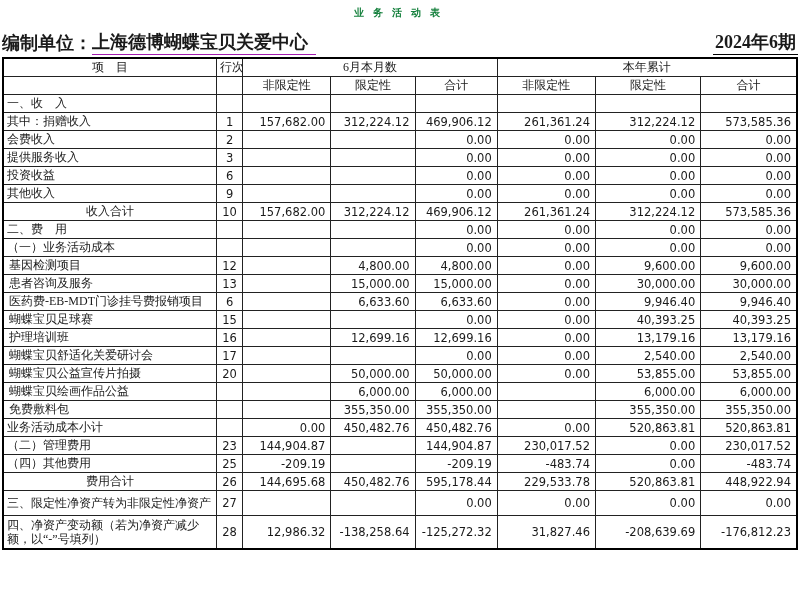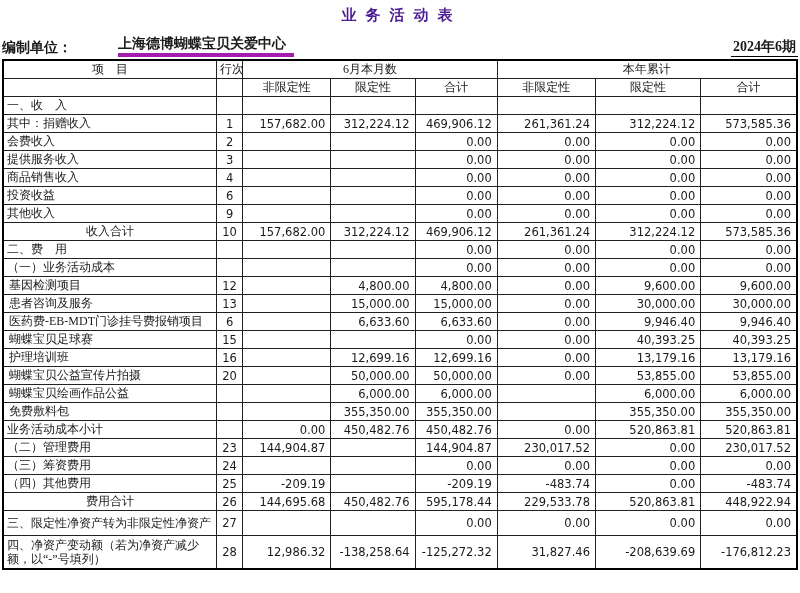--- a/index.html
+++ b/index.html
@@ -6,36 +6,36 @@
   html, body { margin: 0; padding: 0; }
   body {
     width: 800px; height: 593px;
     background: #ffffff;
     color: #1a1a1a;
     font-family: "Liberation Serif", "DejaVu Serif", serif;
     overflow: hidden;
   }
   .title {
     text-align: center;
-    font-size: 15px;
+    font-size: 10px;
     font-weight: bold;
     letter-spacing: 9px;
     padding: 6px 0 0 3px; 
-    color: #4c1d95;
+    color: #15803d;
   }
   .meta {
     display: flex;
     justify-content: space-between;
     align-items: flex-end;
     margin: 10px 2px 2px 2px;
-    font-size: 14px;
+    font-size: 18px;
     font-weight: bold;
   }
   .meta-left { display: flex; align-items: flex-end; }
-  .org-name { border-bottom: 4px solid #a21caf; padding-right: 8px; margin-left: 46px; }
+  .org-name { border-bottom: 1px solid #a21caf; padding-right: 8px; }
   .period { border-bottom: 1px solid #000; padding: 0 2px; }
   table {
     width: 796px;
     margin: 1px 2px 0 2px;
     border-collapse: collapse;
     table-layout: fixed;
     border: 2px solid #000;
   }
   th, td {
     border: 1px solid #222;
@@ -139,30 +139,20 @@
         <td class="label">提供服务收入</td>
         <td class="line">3</td>
         <td class="num"></td>
         <td class="num"></td>
         <td class="num">0.00</td>
         <td class="num">0.00</td>
         <td class="num">0.00</td>
         <td class="num">0.00</td>
       </tr>
       <tr>
-        <td class="label">商品销售收入</td>
-        <td class="line">4</td>
-        <td class="num"></td>
-        <td class="num"></td>
-        <td class="num">0.00</td>
-        <td class="num">0.00</td>
-        <td class="num">0.00</td>
-        <td class="num">0.00</td>
-      </tr>
-      <tr>
         <td class="label">投资收益</td>
         <td class="line">6</td>
         <td class="num"></td>
         <td class="num"></td>
         <td class="num">0.00</td>
         <td class="num">0.00</td>
         <td class="num">0.00</td>
         <td class="num">0.00</td>
       </tr>
       <tr>
@@ -249,20 +239,30 @@
         <td class="label indent">护理培训班</td>
         <td class="line">16</td>
         <td class="num"></td>
         <td class="num">12,699.16</td>
         <td class="num">12,699.16</td>
         <td class="num">0.00</td>
         <td class="num">13,179.16</td>
         <td class="num">13,179.16</td>
       </tr>
       <tr>
+        <td class="label indent">蝴蝶宝贝舒适化关爱研讨会</td>
+        <td class="line">17</td>
+        <td class="num"></td>
+        <td class="num"></td>
+        <td class="num">0.00</td>
+        <td class="num">0.00</td>
+        <td class="num">2,540.00</td>
+        <td class="num">2,540.00</td>
+      </tr>
+      <tr>
         <td class="label indent">蝴蝶宝贝公益宣传片拍摄</td>
         <td class="line">20</td>
         <td class="num"></td>
         <td class="num">50,000.00</td>
         <td class="num">50,000.00</td>
         <td class="num">0.00</td>
         <td class="num">53,855.00</td>
         <td class="num">53,855.00</td>
       </tr>
       <tr>
@@ -297,30 +297,20 @@
       </tr>
       <tr>
         <td class="label">（二）管理费用</td>
         <td class="line">23</td>
         <td class="num">144,904.87</td>
         <td class="num"></td>
         <td class="num">144,904.87</td>
         <td class="num">230,017.52</td>
         <td class="num">0.00</td>
         <td class="num">230,017.52</td>
-      </tr>
-      <tr>
-        <td class="label">（三）筹资费用</td>
-        <td class="line">24</td>
-        <td class="num"></td>
-        <td class="num"></td>
-        <td class="num">0.00</td>
-        <td class="num">0.00</td>
-        <td class="num">0.00</td>
-        <td class="num">0.00</td>
       </tr>
       <tr>
         <td class="label">（四）其他费用</td>
         <td class="line">25</td>
         <td class="num">-209.19</td>
         <td class="num"></td>
         <td class="num">-209.19</td>
         <td class="num">-483.74</td>
         <td class="num">0.00</td>
         <td class="num">-483.74</td>

